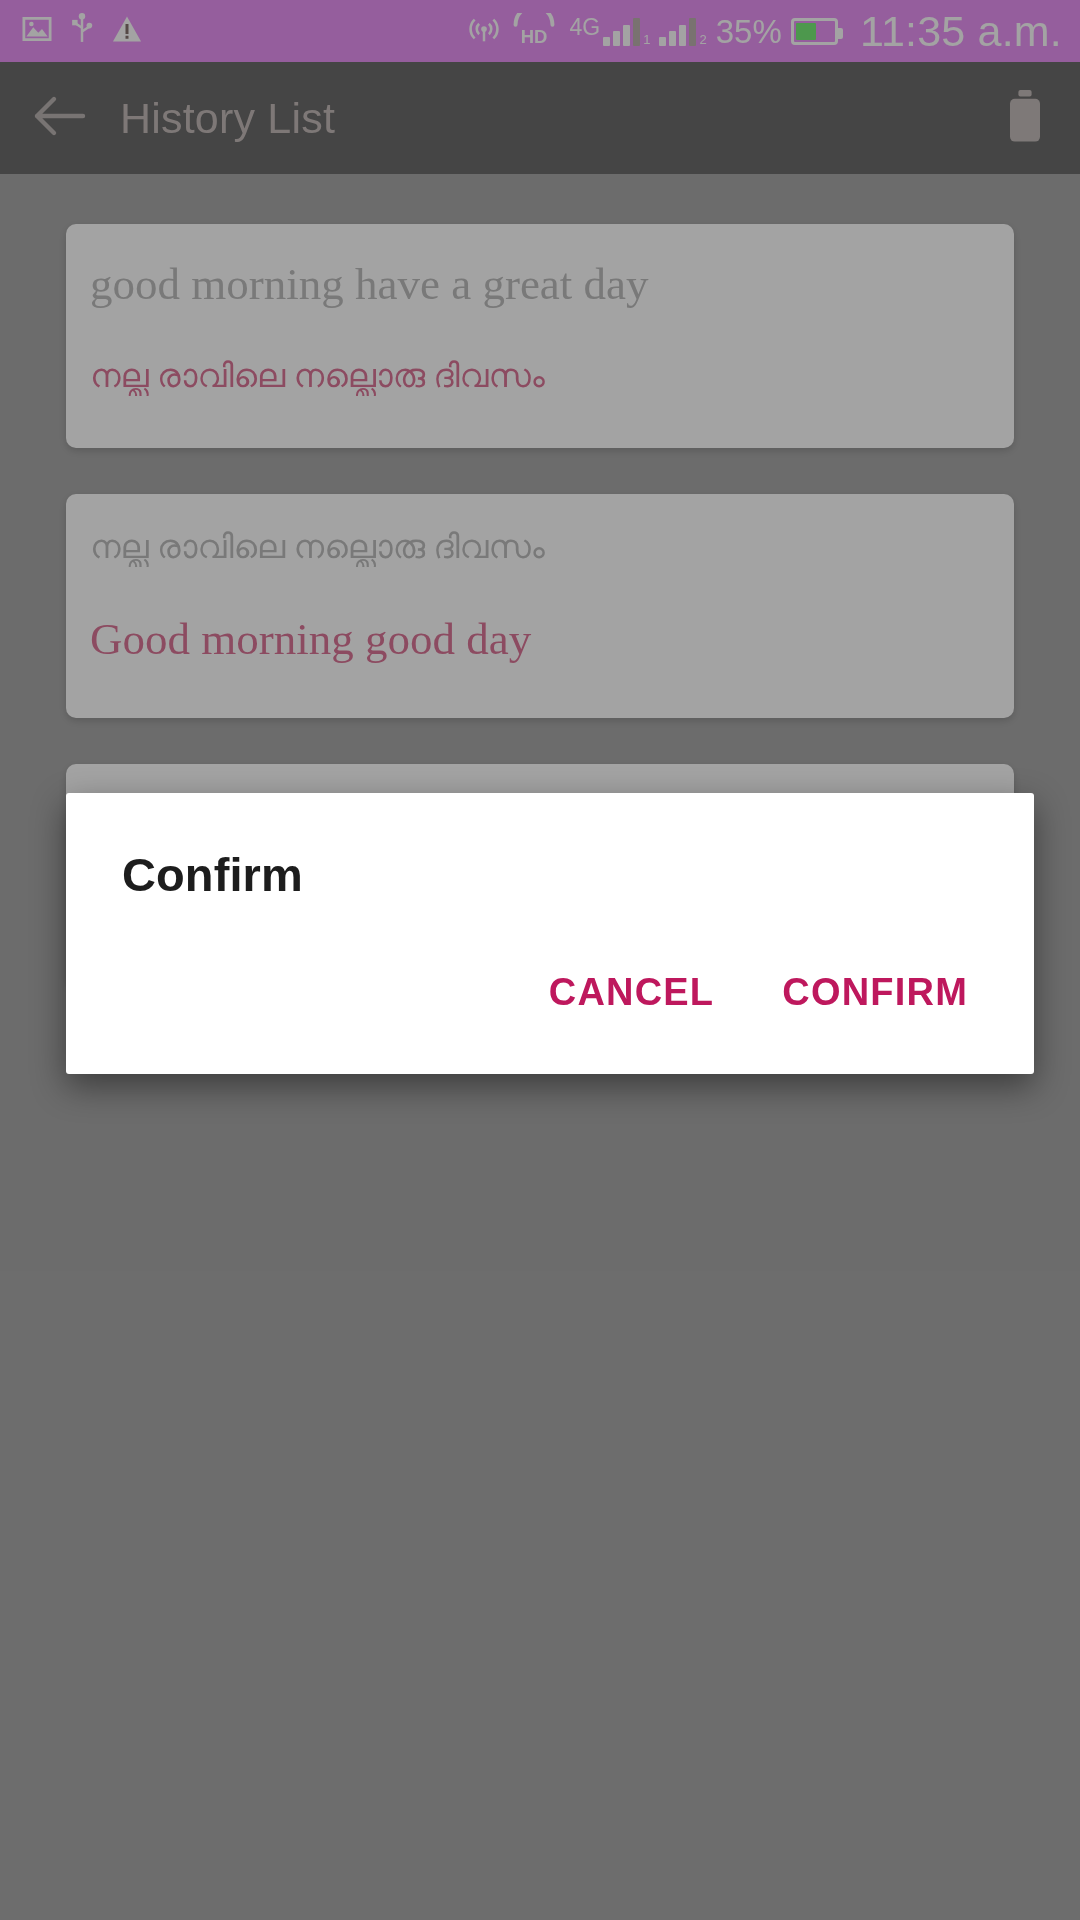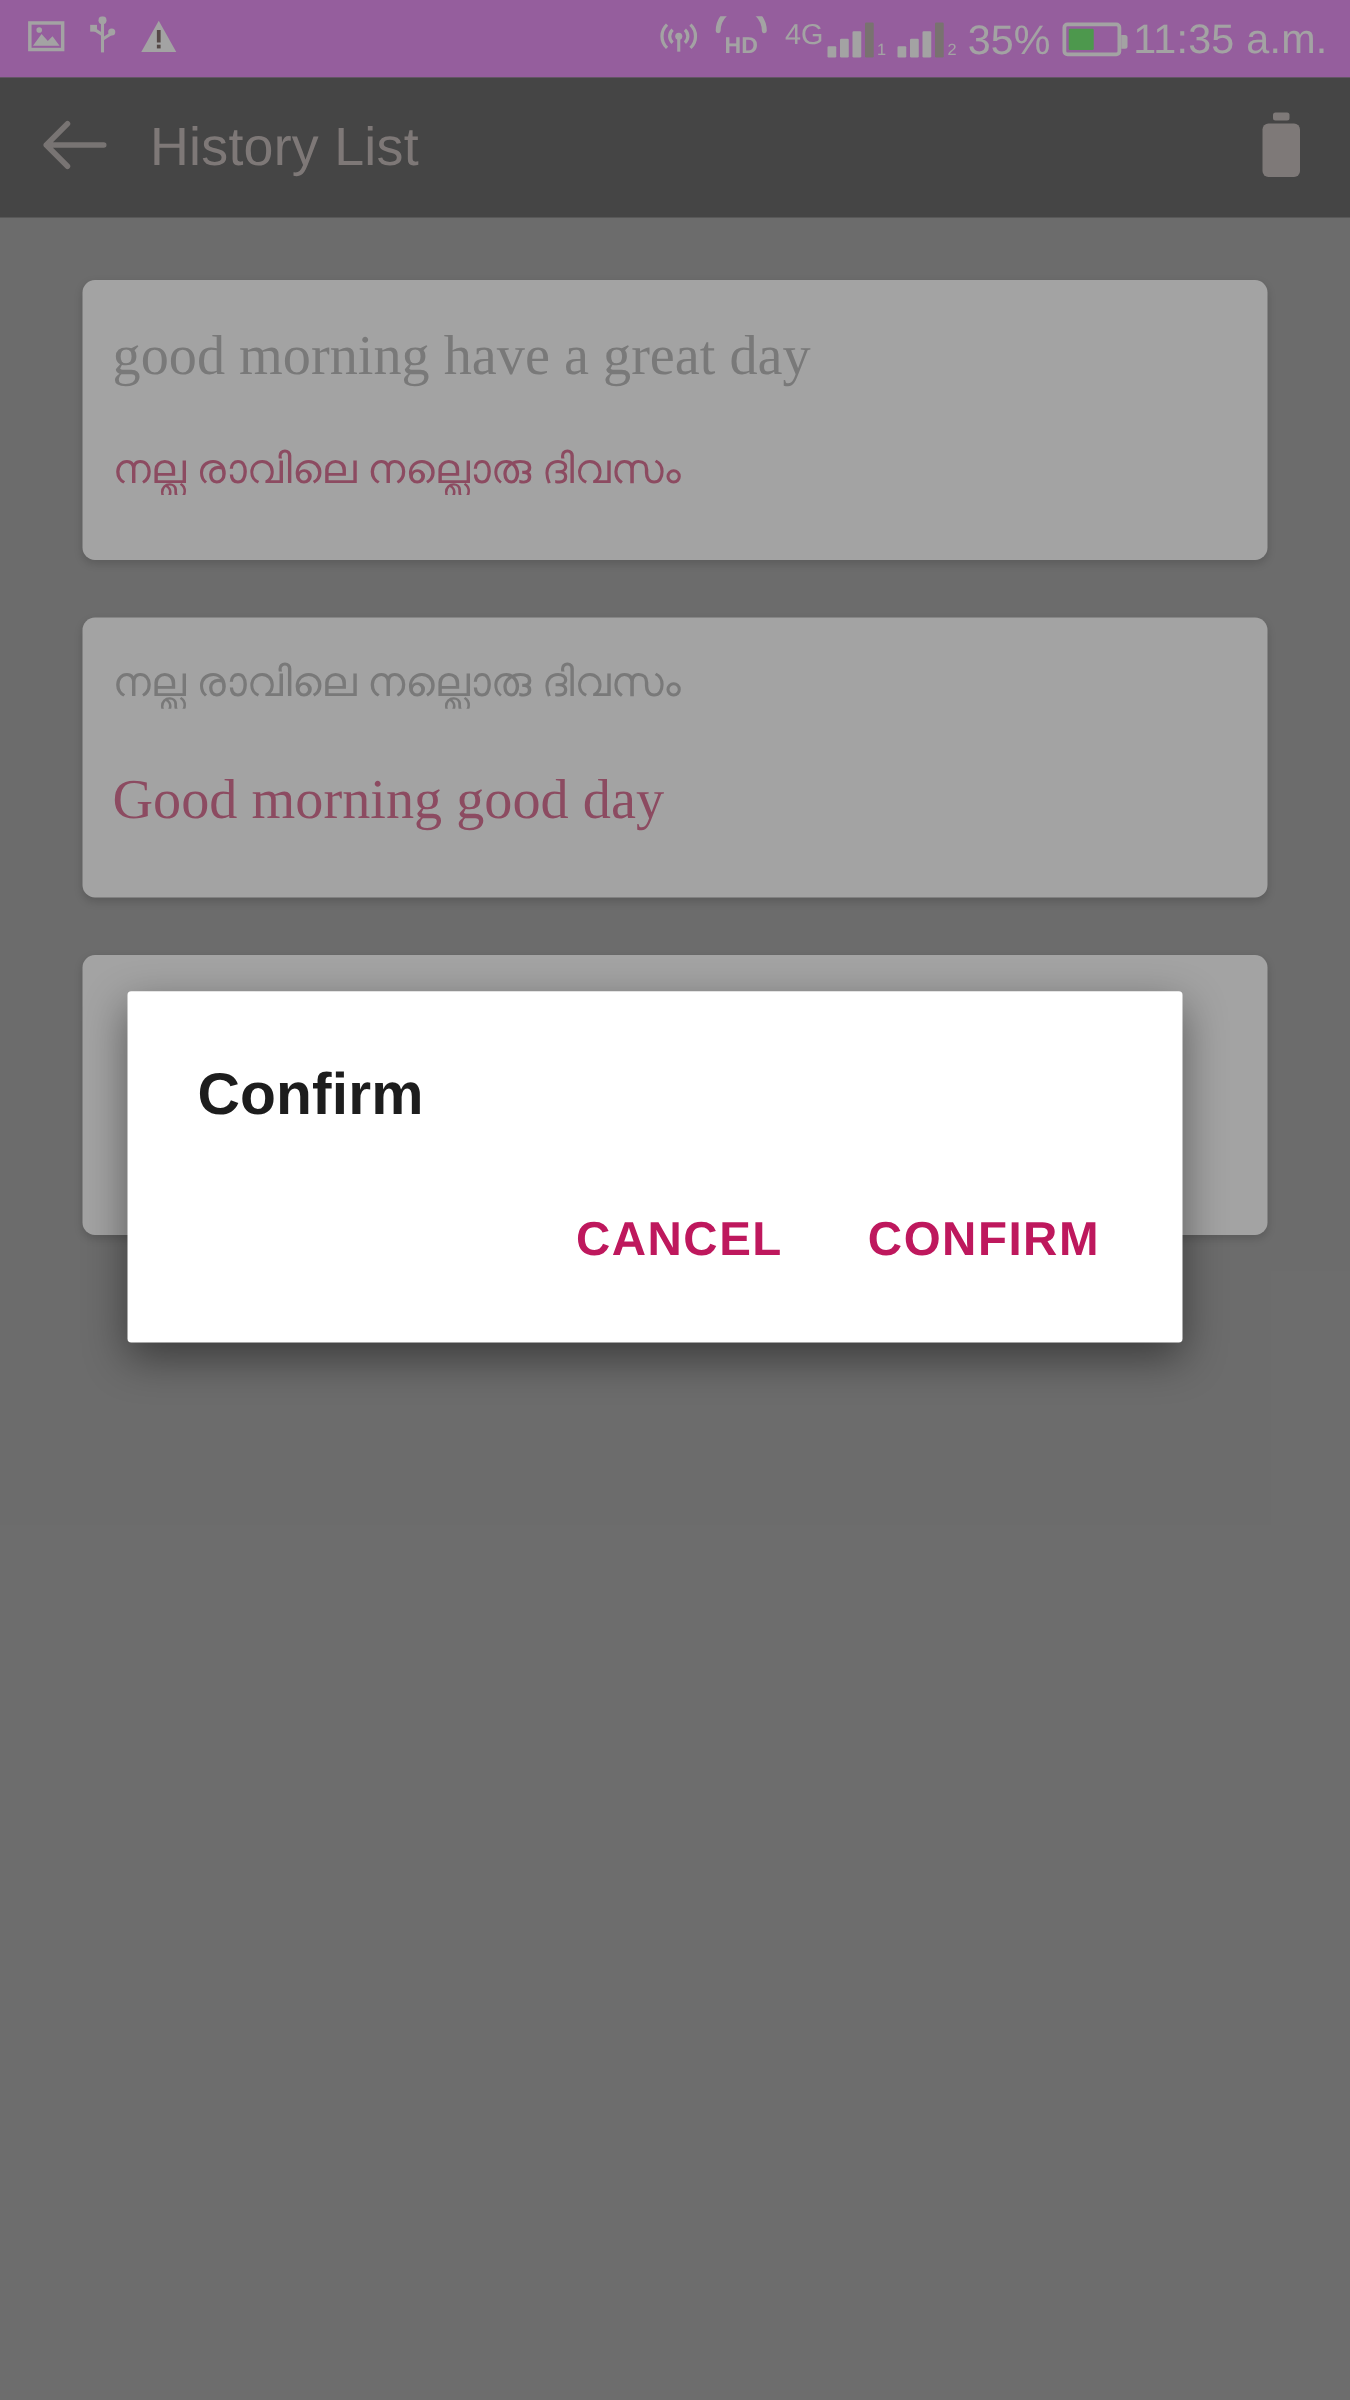--- a/index.html
+++ b/index.html
@@ -21,21 +21,21 @@
   .sb-left{ display:flex; align-items:center; gap:18px; }
   .sb-right{ display:flex; align-items:center; gap:9px; }
   .sb-ico{ display:block; }
 
   .sb-text{
     color:#ffffff; font-size:33px; font-weight:400;
     letter-spacing:.1px; line-height:1;
     font-family:"Liberation Sans", sans-serif;
     text-align:center;
   }
-  .sb-clock{ color:#fff; font-size:33px; letter-spacing:.2px; margin-left:1px; }
+  .sb-clock{ color:#fff; font-size:43px; letter-spacing:.2px; margin-left:13px; }
 
   
   .bars{ display:flex; align-items:flex-end; gap:3px; height:30px; }
   .bars i{ display:block; width:7px; background:#fff; border-radius:1px; }
   .bars i.b1{ height:9px; } .bars i.b2{ height:15px; }
   .bars i.b3{ height:21px; } .bars i.b4{ height:28px; }
   .bars i.dim{ background:#8e7a76; }
   .sig-group{ display:flex; align-items:flex-start; gap:2px; }
   .sig-sub{ color:#fff; font-size:13px; line-height:1; margin-left:1px; align-self:flex-end; }
   .g4{ color:#fff; font-size:23px; line-height:1; align-self:flex-start; margin-right:1px; }
@@ -92,25 +92,24 @@
   .ml{ font-size:33px; }
 
   .scrim{
     position:absolute; top:0; left:0; width:1080px; height:1920px;
     background:rgba(110,110,110,.63);
     pointer-events:none;
   }
 
   
   .dialog{
-    position:absolute; left:66px; top:793px; width:844px;
+    position:absolute; left:66px; top:793px; width:968px;
     background:#ffffff; border-radius:3px;
     box-shadow:0 12px 34px rgba(0,0,0,.45);
     padding:56px 0 0 0;
-    margin-left:36px;
   }
   .dlg-title{
     font-size:47px; font-weight:700; color:#1d1d1d;
     padding:0 56px; letter-spacing:.1px; line-height:1.1;
   }
   .dlg-msg{
     font-size:40px; color:#232323; font-weight:400;
     padding:56px 56px 0 56px; line-height:1.3;
   }
   .dlg-actions{

